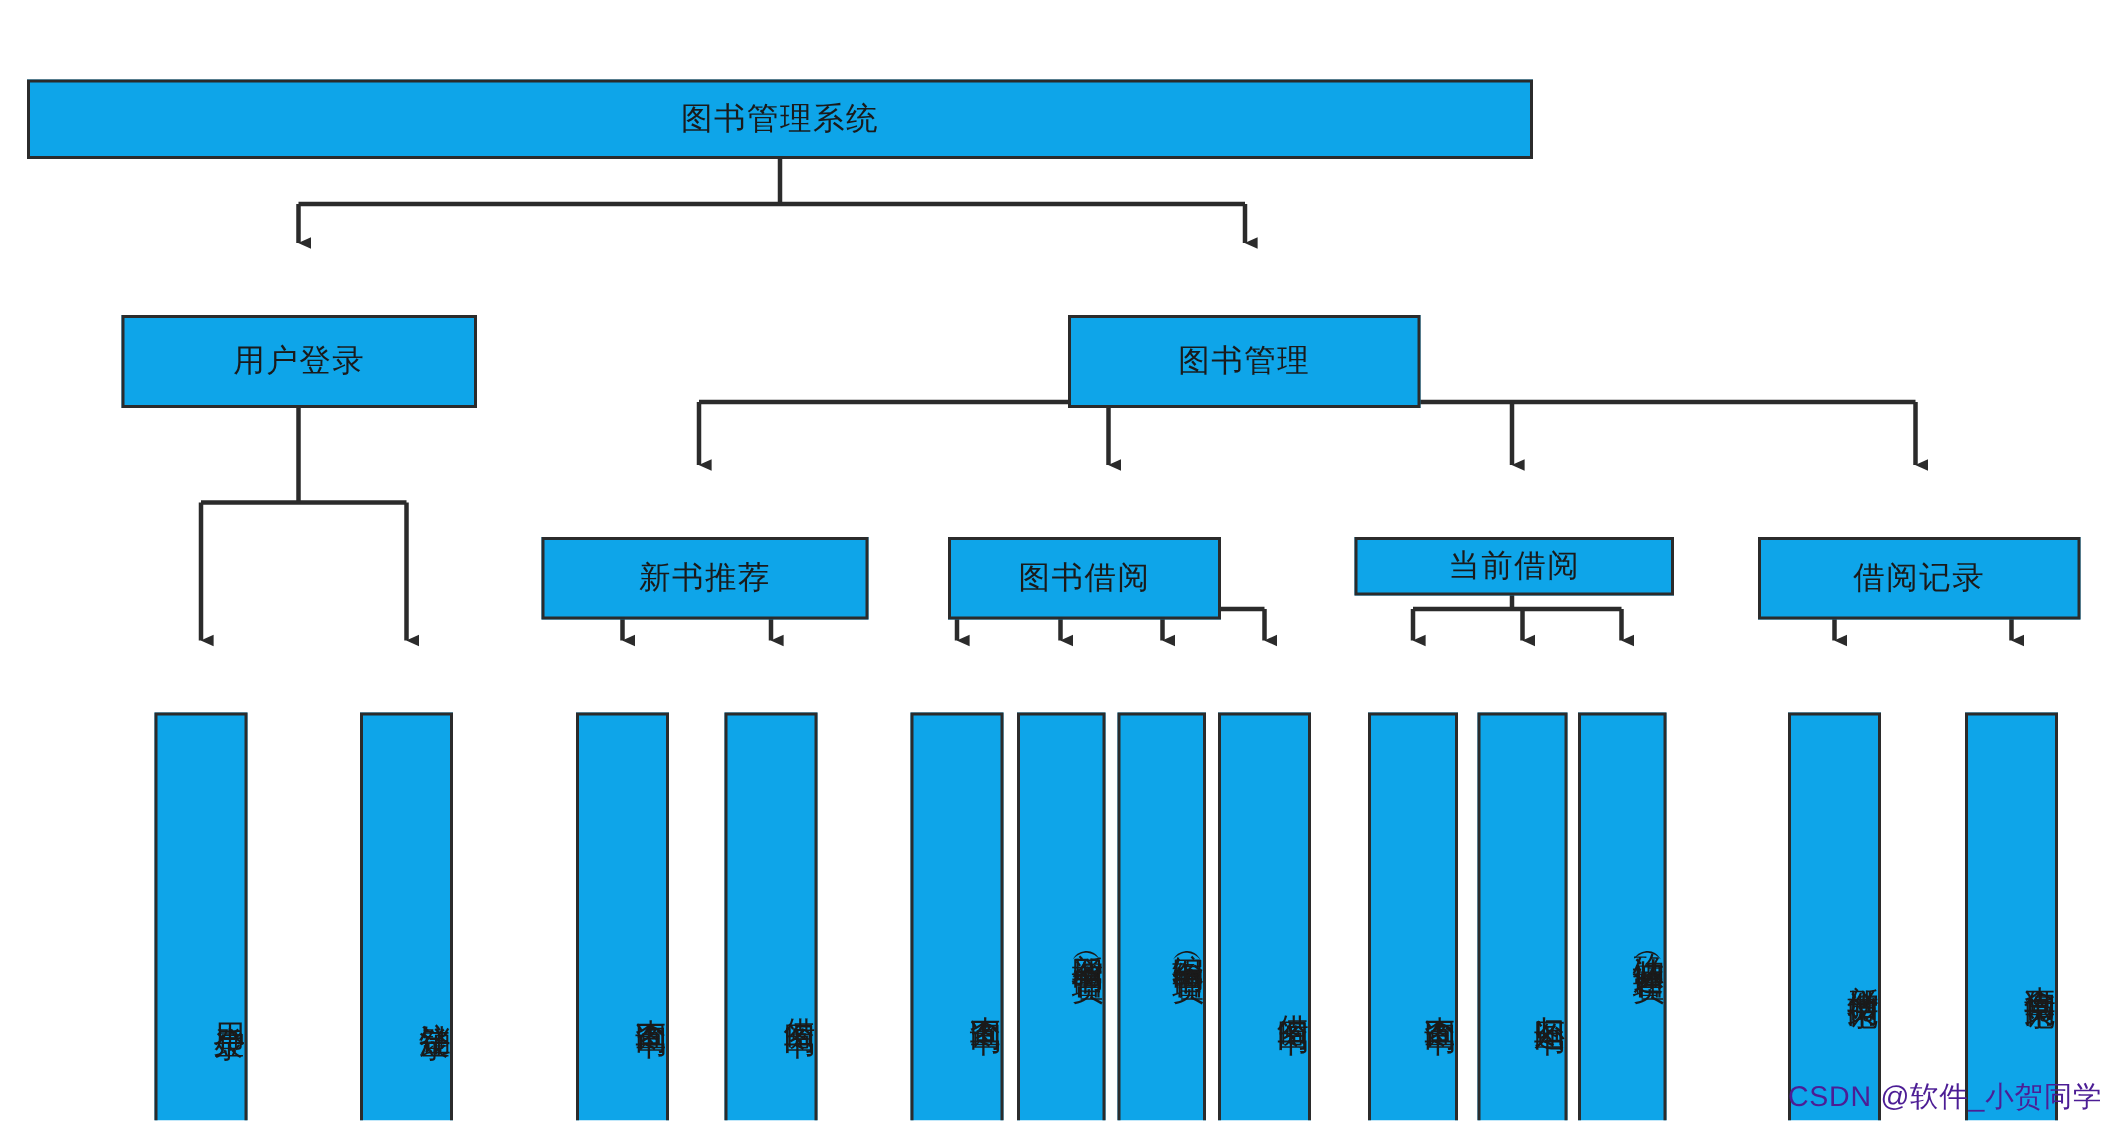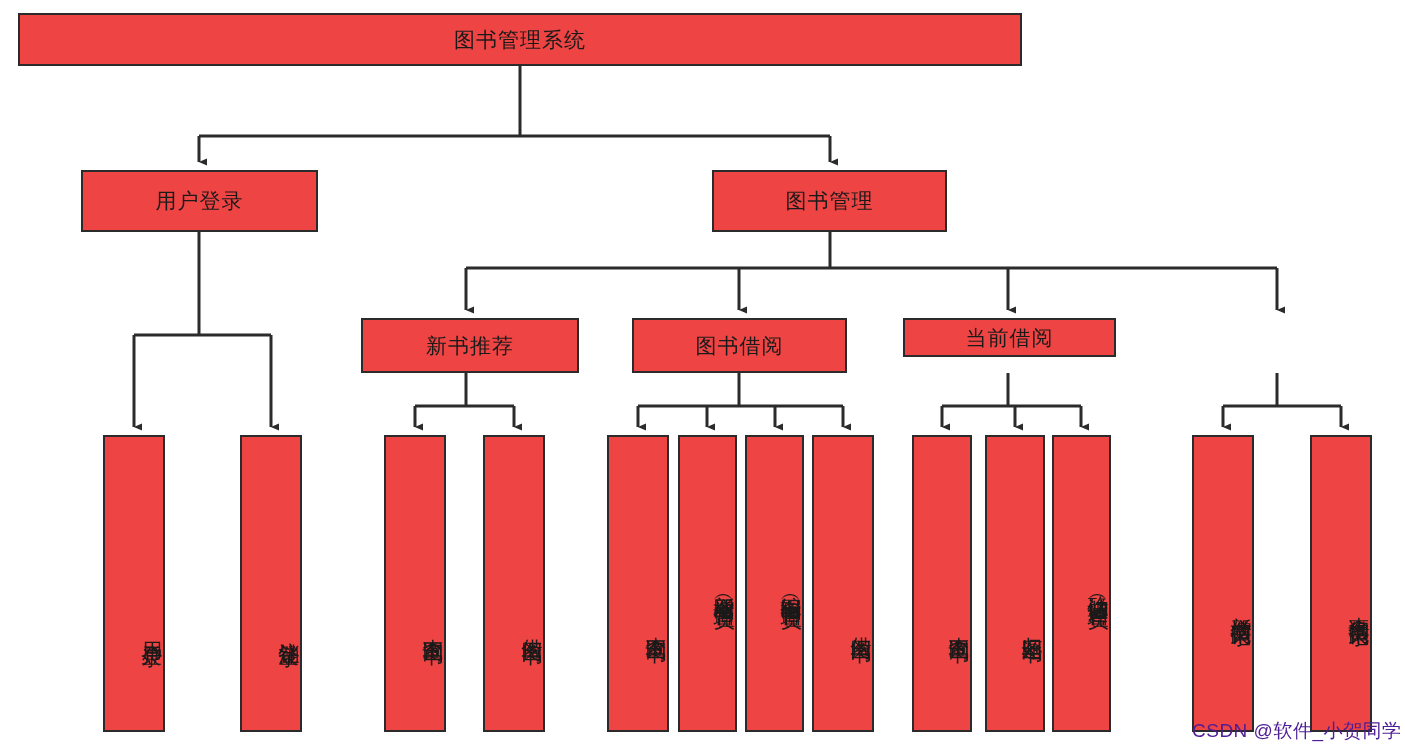--- a/index.html
+++ b/index.html
@@ -22,26 +22,27 @@
     position: absolute;
     left: 0;
     top: 0;
     width: 1405px;
     height: 747px;
   }
   .node {
     position: absolute;
     box-sizing: border-box;
     border: 2px solid #2b2b2b;
-    background: #ef4444;
+    background: #0ea5e9;
     display: flex;
     align-items: center;
     justify-content: center;
     color: #1a1a1a;
     z-index: 2;
+    margin-top: 40px;
   }
   .node-h {
     font-size: 21px;
     letter-spacing: 1px;
     line-height: 1.1;
   }
   .node-v {
     font-size: 21px;
     writing-mode: vertical-rl;
     text-orientation: upright;
@@ -132,26 +133,29 @@
   <div class="node node-h" style="left:81px; top:170px; width:237px; height:62px;">
     <span class="node-label">用户登录</span>
   </div>
   <div class="node node-h" style="left:361px; top:318px; width:218px; height:55px;">
     <span class="node-label">新书推荐</span>
   </div>
 
   <div class="node node-h" style="left:712px; top:170px; width:235px; height:62px;">
     <span class="node-label">图书管理</span>
   </div>
-  <div class="node node-h" style="left:632px; top:318px; width:215px; height:55px;">
+  <div class="node node-h" style="left:632px; top:318px; width:182px; height:55px;">
     <span class="node-label">图书借阅</span>
   </div>
   <div class="node node-h" style="left:903px; top:318px; width:213px; height:39px;">
     <span class="node-label">当前借阅</span>
   </div>
+  <div class="node node-h" style="left:1172px; top:318px; width:215px; height:55px;">
+    <span class="node-label">借阅记录</span>
+  </div>
 
   <div class="node node-v" style="left:103px; top:435px; width:62px; height:297px; padding-top:90px;">
     <span class="node-label">用户登录</span>
   </div>
   <div class="node node-v" style="left:240px; top:435px; width:62px; height:297px; padding-top:90px;">
     <span class="node-label">注销登录</span>
   </div>
 
   <div class="node node-v" style="left:384px; top:435px; width:62px; height:297px; padding-top:85px;">
     <span class="node-label">查询图书</span>

